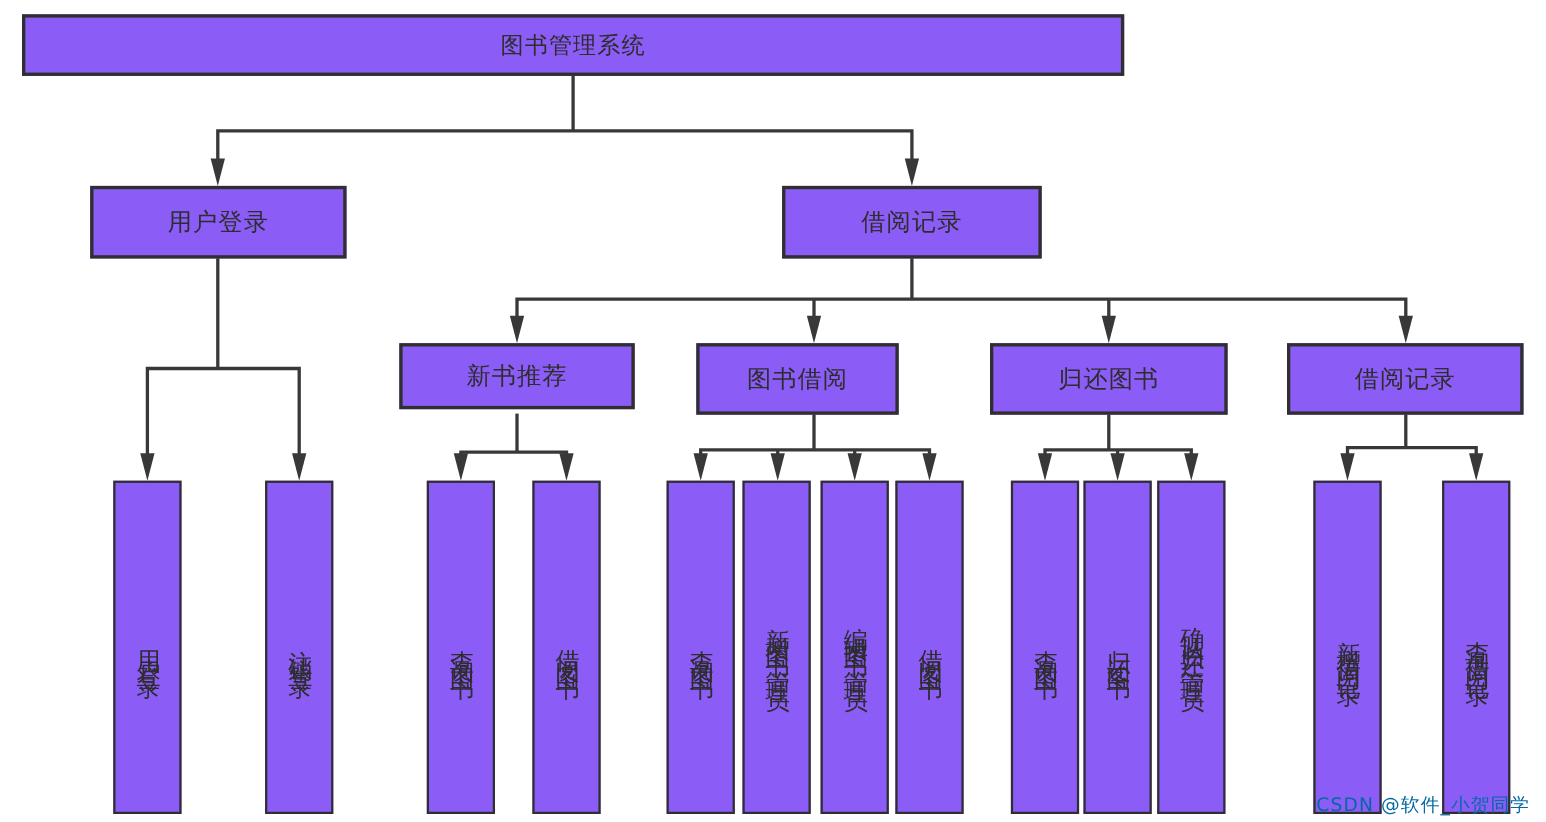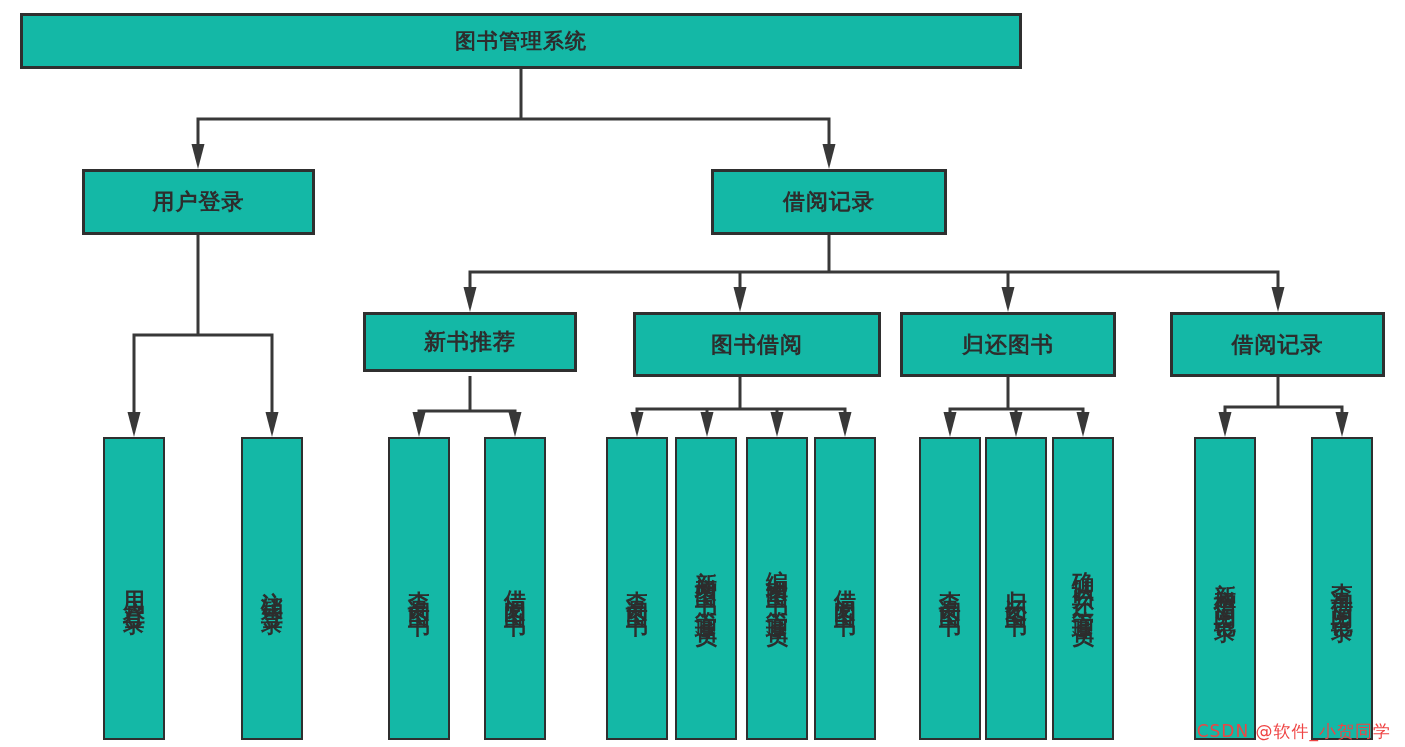--- a/index.html
+++ b/index.html
@@ -19,49 +19,48 @@
     position: absolute;
     left: 0;
     top: 0;
     width: 1405px;
     height: 747px;
     z-index: 1;
   }
   .box {
     position: absolute;
     box-sizing: border-box;
-    background: #14b8a6;
+    background: #8b5cf6;
     border: 3px solid #2f2f2f;
     color: #2d2d2d;
     display: flex;
     align-items: center;
     justify-content: center;
     z-index: 2;
     font-size: 22px;
     letter-spacing: 1px;
     white-space: nowrap;
-    font-weight: bold;
   }
   .box.root {
     font-size: 21px;
   }
   .box.leaf {
     border-width: 2.5px;
     writing-mode: vertical-rl;
     text-orientation: mixed;
     font-size: 22px;
     letter-spacing: 8px;
     line-height: 1;
   }
   .watermark {
     position: absolute;
     right: 14px;
     bottom: 4px;
     font-size: 17px;
-    color: #ef4444;
+    color: #0369a1;
     z-index: 5;
     letter-spacing: 1px;
     white-space: nowrap;
   }
 </style>
 </head>
 <body>
 
 <div class="canvas">
 
@@ -116,21 +115,21 @@
         <polygon points="1335.5,412 1348.5,412 1342,437"></polygon>
       </g>
   </svg>
 
   <div class="box root" style="left:20px;top:13px;width:1002px;height:56px">图书管理系统</div>
 
   <div class="box" style="left:82px;top:169px;width:233px;height:66px">用户登录</div>
   <div class="box" style="left:711px;top:169px;width:236px;height:66px">借阅记录</div>
 
   <div class="box" style="left:363px;top:312px;width:214px;height:60px">新书推荐</div>
-  <div class="box" style="left:633px;top:312px;width:248px;height:65px">图书借阅</div>
+  <div class="box" style="left:633px;top:312px;width:184px;height:65px">图书借阅</div>
   <div class="box" style="left:900px;top:312px;width:216px;height:65px">归还图书</div>
   <div class="box" style="left:1170px;top:312px;width:215px;height:65px">借阅记录</div>
 
   <div class="box leaf" style="left:103px;top:437px;width:62px;height:303px">用户登录</div>
   <div class="box leaf" style="left:241px;top:437px;width:62px;height:303px">注销登录</div>
 
   <div class="box leaf" style="left:388px;top:437px;width:62px;height:303px">查询图书</div>
   <div class="box leaf" style="left:484px;top:437px;width:62px;height:303px">借阅图书</div>
 
   <div class="box leaf" style="left:606px;top:437px;width:62px;height:303px">查询图书</div>

